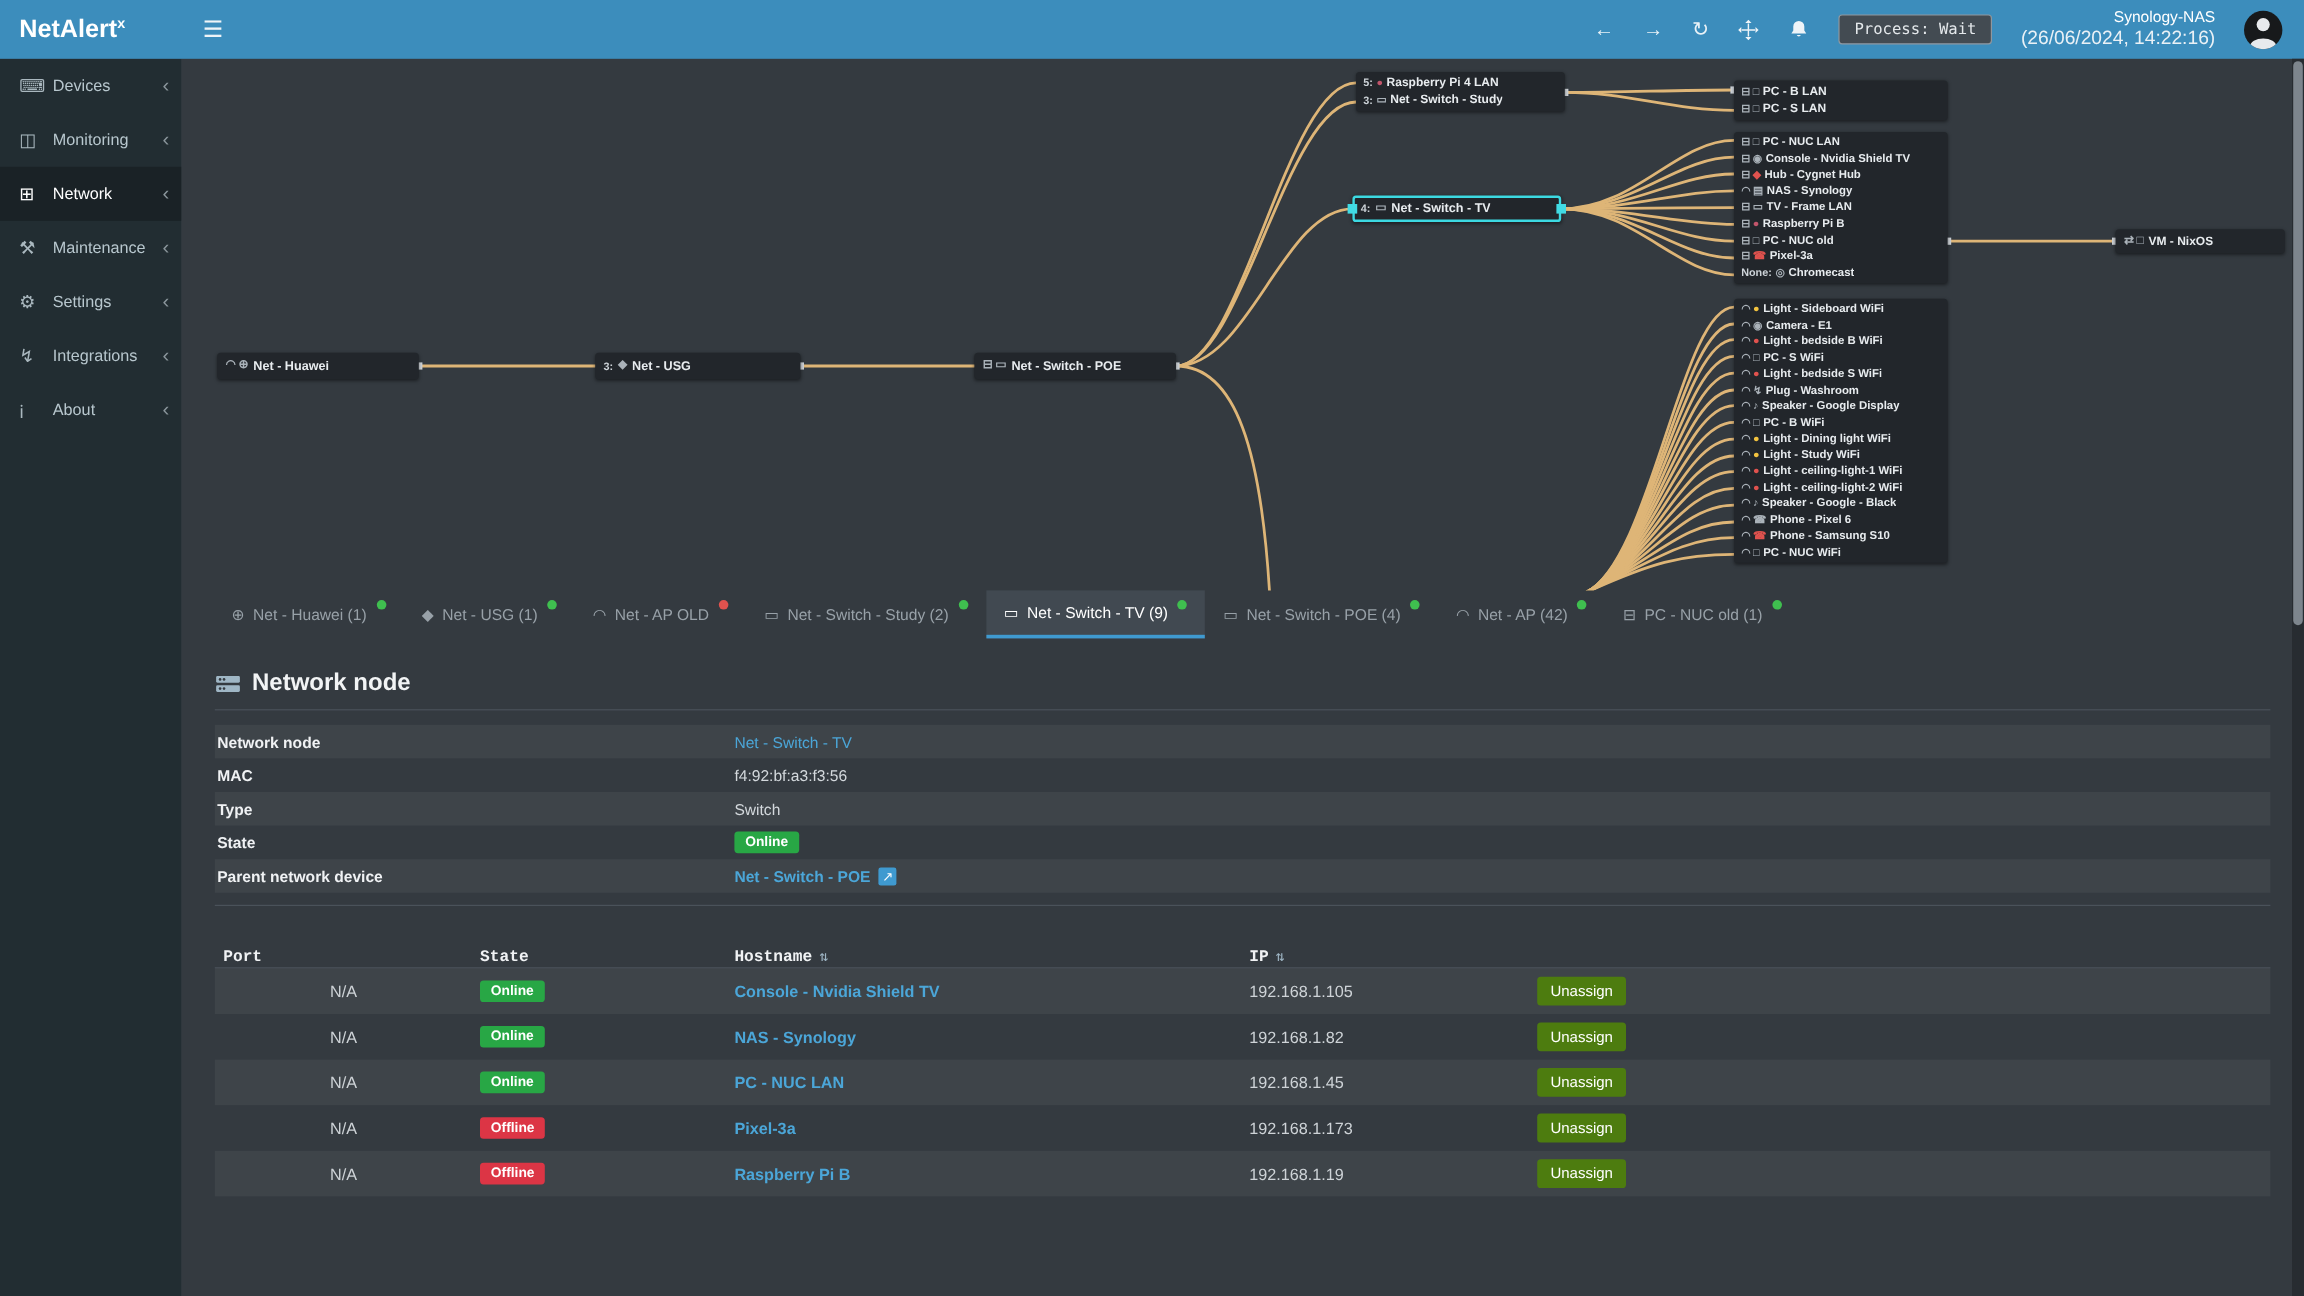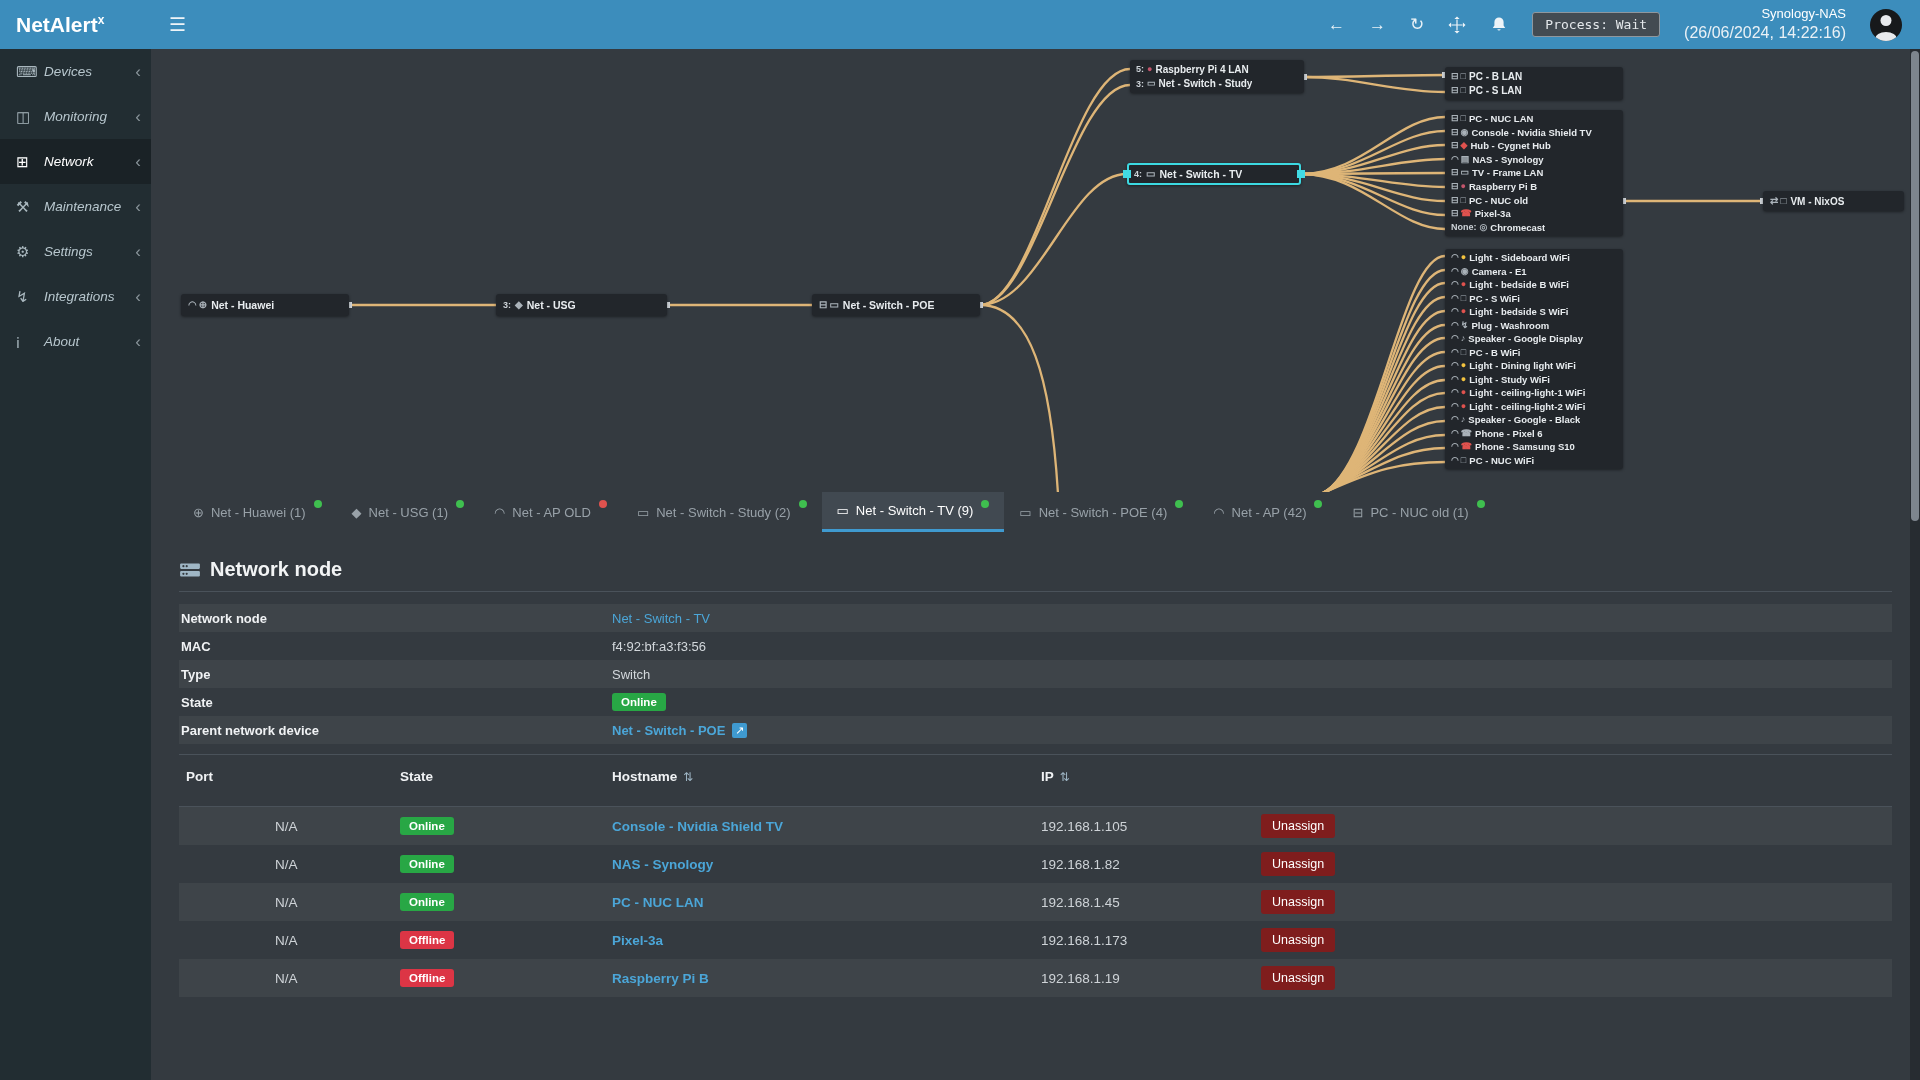--- a/index.html
+++ b/index.html
@@ -19,21 +19,21 @@
   .user-host { font-size:13px; display:block; }
   .user-time { font-size:16px; display:block; color:#eaf1f6; }
   .avatar { width:32px; height:32px; border-radius:50%; background:#17191b; position:relative; overflow:hidden; flex:0 0 auto; }
   .avatar .head { position:absolute; top:6px; left:50%; transform:translateX(-50%); width:11px; height:11px; border-radius:50%; background:#e8eaed; }
   .avatar .torso { position:absolute; bottom:-5px; left:50%; transform:translateX(-50%); width:22px; height:14px; border-radius:50% 50% 0 0; background:#e8eaed; }
 
   
   .sidebar { position:absolute; top:49px; left:0; width:151px; bottom:0; background:#222d32; z-index:10; }
   .side-item { height:45px; display:flex; align-items:center; padding:0 10px 0 16px; color:#b8c7ce; font-size:13.5px; cursor:pointer; }
   .side-item .sico { width:24px; font-size:15px; color:#aab8bf; flex:0 0 auto; }
-  .side-item .slabel { flex:1; margin-left:4px;font-style:italic; }
+  .side-item .slabel { flex:1; margin-left:4px; }
   .side-item .chev { color:#8a959b; font-size:17px; }
   .side-item.active-true { background:#1a2226; color:#fff; }
   .side-item.active-true .sico { color:#fff; }
 
   
   .main { position:absolute; left:151px; top:49px; right:0; bottom:0; overflow:hidden; }
 
   
   .diagram { position:relative; height:443px; }
   .lines { position:absolute; left:0; top:0; z-index:1; }
@@ -82,31 +82,31 @@
   div.drow:nth-of-type(odd) { background:rgba(255,255,255,.05); }
   .dlabel { width:433px; font-weight:700; color:#f0f2f4; padding-left:2px; flex:0 0 auto; }
   .dvalue { color:#d3d8dc; display:flex; align-items:center; }
   .kind-link .dtext, .kind-link-ext .dtext { color:#4ba6d8; cursor:pointer; }
   .kind-link-ext .dtext { font-weight:700; }
   .kind-badge .dtext { background:#28a745; color:#fff; font-size:11.5px; font-weight:700; padding:3px 9px; border-radius:3px; }
   .ext-icon { display:none; width:15px; height:15px; background:#3f9ad0; color:#fff; border-radius:2px; margin-left:7px; font-size:11px; align-items:center; justify-content:center; cursor:pointer; }
   .ext-icon::before { content:"↗"; }
   .kind-link-ext .ext-icon { display:inline-flex; }
 
-  .theader { display:flex; height:38px; align-items:flex-start; font-size:13.5px; font-weight:700; color:#f0f2f4; border-bottom:1px solid #4a525a; margin-top:14px; }
+  .theader { display:flex; height:38px; align-items:flex-end; font-size:13.5px; font-weight:700; color:#f0f2f4; border-bottom:1px solid #4a525a; margin-top:14px;font-family:Liberation Mono, monospace; }
   .hc, .tc { padding-left:7px; flex:0 0 auto; }
   .col1 { width:214px; } .col2 { width:212px; } .col3 { width:429px; } .col4 { width:220px; } .col5 { flex:1; }
   .sort-ico { color:#9fb6c5; font-size:12px; margin-left:6px; font-weight:400; cursor:pointer; }
   .trow { display:flex; height:38px; align-items:center; font-size:13.5px; color:#ced3d7; }
   div.trow:nth-of-type(odd) { background:rgba(255,255,255,.05); }
   .c-port { padding-left:96px; }
   .badge { font-size:11.5px; font-weight:700; padding:3px 9px; border-radius:3px; color:#fff; display:inline-block; }
   .badge-online { background:#28a745; } .badge-offline { background:#dc3545; }
   .hostlink { color:#4ba6d8; font-weight:700; cursor:pointer; text-decoration:none; }
-  .unassign { background:#7f1d1d; color:#fff; border:0; border-radius:3px; font-size:12.5px; padding:5px 11px; cursor:pointer; font-family:inherit; }
+  .unassign { background:#4d7c0f; color:#fff; border:0; border-radius:3px; font-size:12.5px; padding:5px 11px; cursor:pointer; font-family:inherit;margin-left:20px; }
 
   
   .sb-track { position:absolute; right:0; top:49px; bottom:0; width:10px; background:#272c31; z-index:30; }
   .sb-thumb { position:absolute; right:1px; top:2px; width:8px; height:470px; background:#7d858d; border-radius:4px; }
 </style>
 </head>
 <body>
 
 <header class="topbar">
   <div class="brand"><span>NetAlert</span><sup>x</sup></div>

